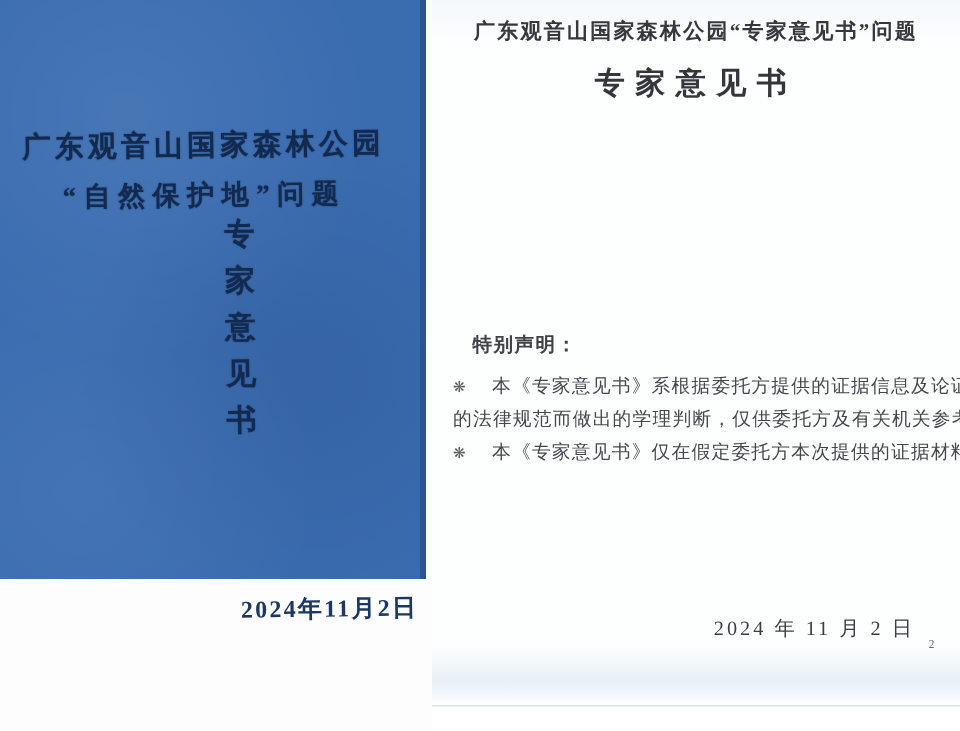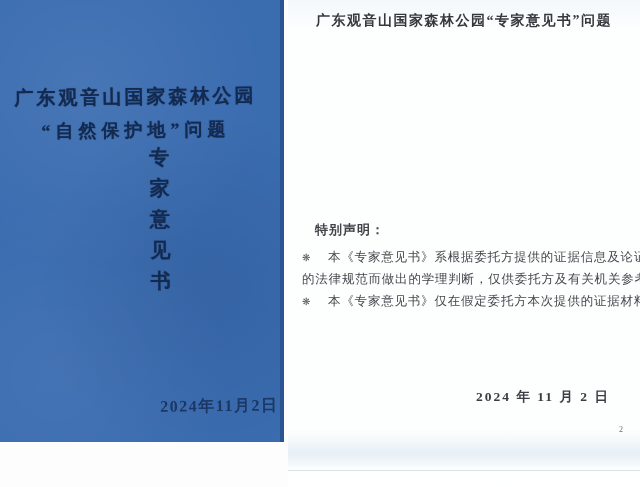--- a/index.html
+++ b/index.html
@@ -11,21 +11,21 @@
   }
   #stage {
     position: absolute; inset: 0;
     width: 640px; height: 487px;
     background: #fdfdfd;
   }
 
   
   .cover-page {
     position: absolute; left: 0; top: 0;
-    width: 284px; height: 442px;
+    width: 284px; height: 386px;
     background:
       radial-gradient(circle at 30% 20%, rgba(255,255,255,0.07), rgba(255,255,255,0) 45%),
       radial-gradient(circle at 75% 65%, rgba(0,0,30,0.08), rgba(0,0,0,0) 50%),
       radial-gradient(circle at 20% 85%, rgba(255,255,255,0.05), rgba(255,255,255,0) 40%),
       #3a6cb0;
     border-right: 4px solid #2a5590;
     font-family: Liberation Serif, serif;
   }
   .cover-inner {
     position: absolute; inset: 0;
@@ -109,22 +109,22 @@
     height: 22px; line-height: 22px;
     white-space: nowrap;
   }
   .bullet-glyph {
     display: inline-block;
     width: 26px;
     font-size: 10px;
     color: #55595d;
   }
   .doc-date {
-    position: absolute; top: 388px; right: 30px;
-    font-size: 13.5px; font-weight: bold;
+    position: absolute; top: 410px; right: 30px;
+    font-size: 13.5px; font-weight: normal;
     letter-spacing: 2px;
     color: #3a3e44;
   }
   .page-number {
     position: absolute; top: 425px; left: 331px;
     font-size: 8px; color: #6a6f74;
   }
 
   
   .bottom-edge {
@@ -147,20 +147,21 @@
         <span>意</span>
         <span>见</span>
         <span>书</span>
       </div>
       <div class="cover-date">2024年11月2日</div>
     </div>
   </div>
 
   <div class="doc-page">
     <div class="doc-title-1">广东观音山国家森林公园“专家意见书”问题</div>
+    <div class="doc-title-2">专家意见书</div>
 
     <div class="statement-heading">特别声明：</div>
 
     <div class="statement-body">
       <div class="statement-line">
         <span class="bullet-glyph">❋</span><span>本《专家意见书》系根据委托方提供的证据信息及论证日期之前</span>
       </div>
       <div class="statement-line">
         <span>的法律规范而做出的学理判断，仅供委托方及有关机关参考；</span>
       </div>

